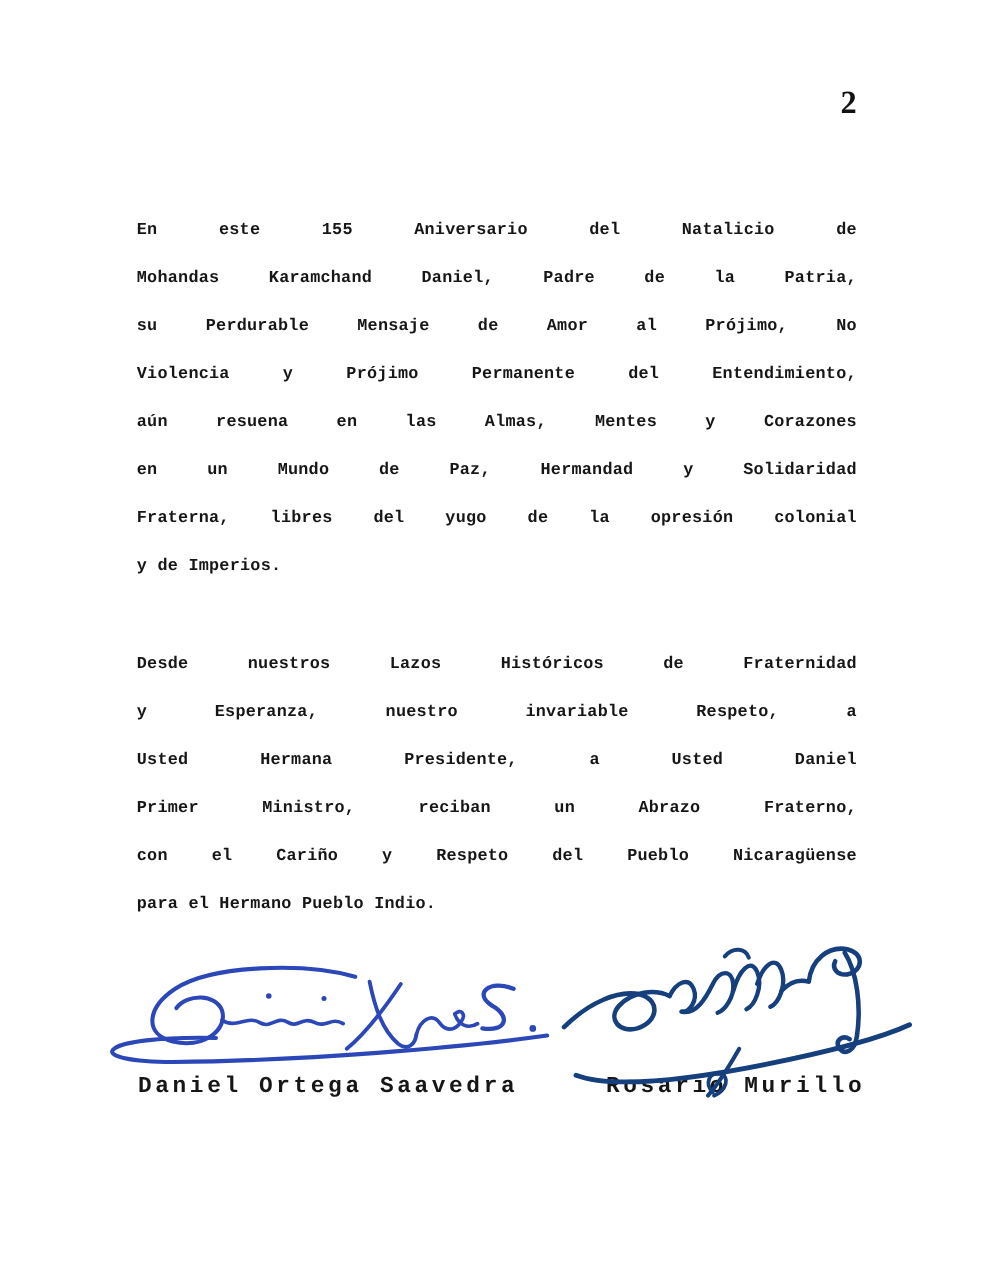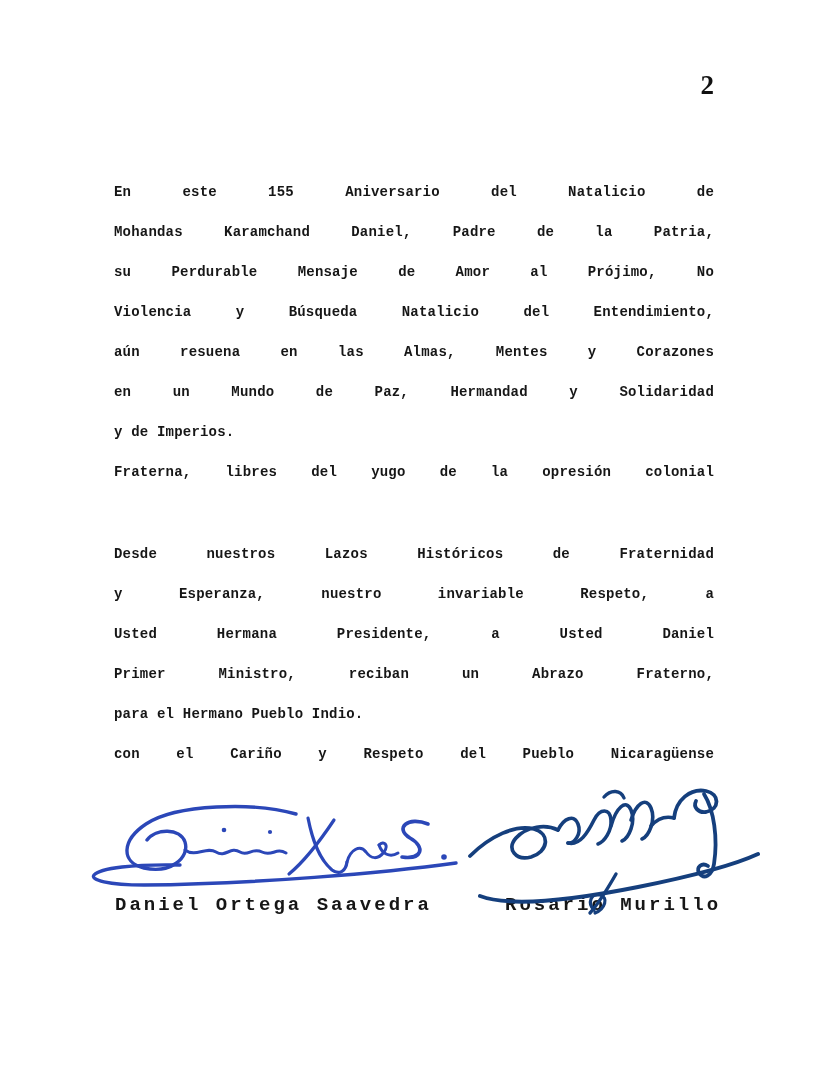--- a/index.html
+++ b/index.html
@@ -72,34 +72,34 @@
 <div class="page">
 
   <div class="page-number">2</div>
 
   <div class="body-text">
 
     <div class="paragraph">
       <div class="line justify">En este 155 Aniversario del Natalicio de</div>
       <div class="line justify">Mohandas Karamchand Daniel, Padre de la Patria,</div>
       <div class="line justify">su Perdurable Mensaje de Amor al Prójimo, No</div>
-      <div class="line justify">Violencia y Búsqueda Natalicio del Entendimiento,</div>
+      <div class="line justify">Violencia y Prójimo Permanente del Entendimiento,</div>
       <div class="line justify">aún resuena en las Almas, Mentes y Corazones</div>
       <div class="line justify">en un Mundo de Paz, Hermandad y Solidaridad</div>
+      <div class="line justify">Fraterna, libres del yugo de la opresión colonial</div>
       <div class="line">y de Imperios.</div>
-      <div class="line justify">Fraterna, libres del yugo de la opresión colonial</div>
     </div>
 
     <div class="paragraph">
       <div class="line justify">Desde nuestros Lazos Históricos de Fraternidad</div>
       <div class="line justify">y Esperanza, nuestro invariable Respeto, a</div>
       <div class="line justify">Usted Hermana Presidente, a Usted Daniel</div>
       <div class="line justify">Primer Ministro, reciban un Abrazo Fraterno,</div>
+      <div class="line justify">con el Cariño y Respeto del Pueblo Nicaragüense</div>
       <div class="line">para el Hermano Pueblo Indio.</div>
-      <div class="line justify">con el Cariño y Respeto del Pueblo Nicaragüense</div>
     </div>
 
   </div>
 
   <div class="sig-svg sig-left" style="color: rgb(43, 71, 184);">
     <svg width="380" height="92" viewBox="0 0 380 92" fill="none" stroke="currentColor" stroke-linecap="round" stroke-linejoin="round">
       <path stroke-width="3.4" d="M212 14 C170 2 92 4 62 24 C38 40 36 62 60 68 C86 74 106 58 101 42 C96 28 72 28 63 40"></path>
       <path stroke-width="3" d="M101 50 C112 58 122 46 132 52 C142 58 146 46 156 52 C164 57 168 47 178 52 C188 57 192 47 202 53"></path>
       <circle cx="140" cy="30" r="2.3" fill="currentColor" stroke="none"></circle>
       <circle cx="186" cy="32" r="2.1" fill="currentColor" stroke="none"></circle>

